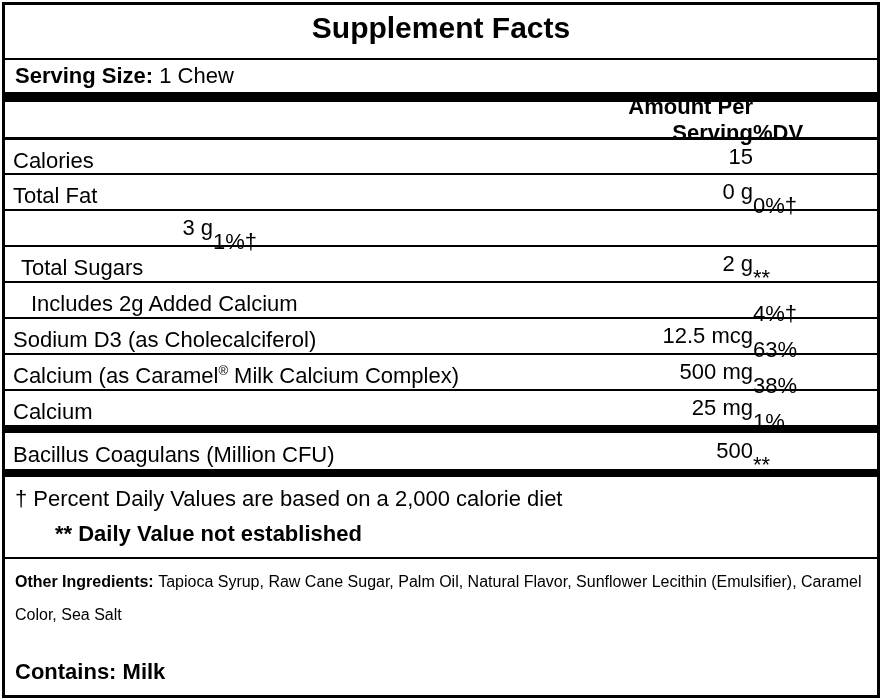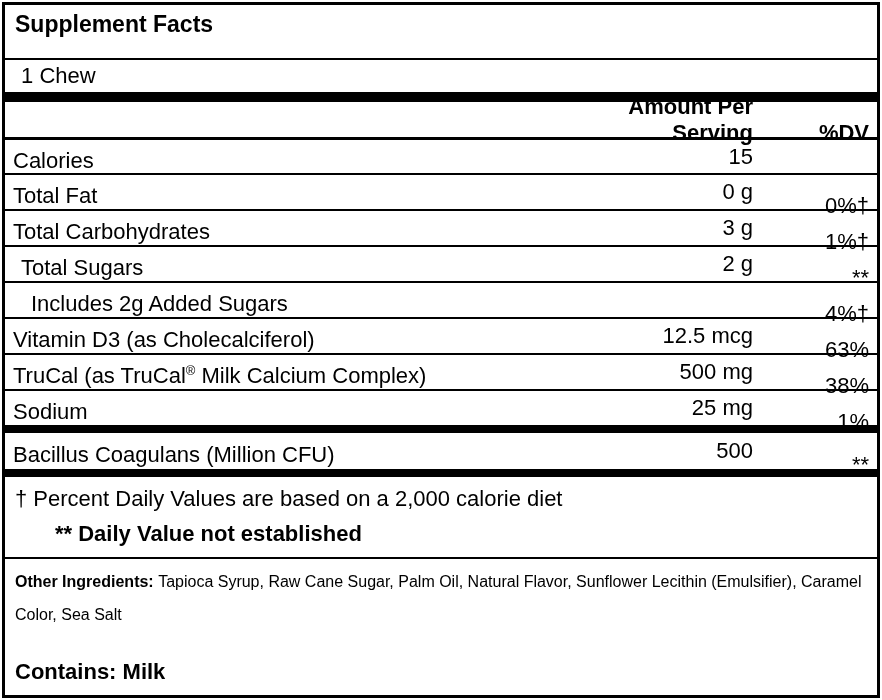--- a/index.html
+++ b/index.html
@@ -19,25 +19,26 @@
     width: 100%;
     height: 100%;
     border: 3px solid #000;
     display: flex;
     flex-direction: column;
     background: #fff;
     overflow: hidden;
   }
   
   .title {
-    font-size: 23px;
+    font-size: 30px;
     font-weight: bold;
     padding: 6px 10px 4px 10px;
     height: 53px;
     letter-spacing: 0px;
+    text-align: center;
   }
   .thin-rule { border-top: 2px solid #000; width: 100%; }
   .serving-line {
     font-size: 22px;
     padding: 3px 10px;
     height: 32px;
     display: flex;
     align-items: center;
     white-space: pre;
   }
@@ -51,21 +52,21 @@
     padding: 0 8px;
     font-size: 22px;
     height: 36px;
     flex: none;
   }
   .t-head { font-weight: bold; height: 35px; padding-left: 21px; }
   .t-row + .t-row { border-top: 2px solid #000; }
   .t-head + .t-row { border-top: 3px solid #000; }
   .col-name { flex: 1 1 auto; text-align: left; margin-top: 8px; }
   .col-amount { width: 200px; text-align: right; flex: none; }
-  .col-dv { width: 116px; text-align: right; flex: none; margin-top: 27px; }
+  .col-dv { width: 116px; text-align: left; flex: none; margin-top: 27px; }
   .indent-1 .col-name { padding-left: 8px; }
   .indent-2 .col-name { padding-left: 18px; }
   sup.reg { font-size: 13px; vertical-align: super; line-height: 0; }
   
   .footnotes { padding: 4px 10px 6px 10px; border-radius: 31px; }
   .footnote {
     font-size: 22px;
     padding: 5px 0 4px 0;
     white-space: pre;
   }
@@ -89,21 +90,21 @@
 </head>
 <body>
 
 <div class="label-wrap">
   <div class="label">
 
     <div class="title">Supplement Facts</div>
 
     <div class="thin-rule"></div>
 
-    <div class="serving-line"><span> 1 Chew</span></div>
+    <div class="serving-line"><span class="b">Serving Size:</span><span> 1 Chew</span></div>
 
     <div class="thin-rule"></div>
 
 
     <div class="thick-bar"></div>
 
     <div class="t-row t-head">
       <span class="col-name"></span>
       <span class="col-amount">Amount Per Serving</span>
       <span class="col-dv">%DV</span>
@@ -115,51 +116,50 @@
       <span class="col-dv"></span>
     </div>
 
     <div class="t-row">
       <span class="col-name">Total Fat</span>
       <span class="col-amount">0 g</span>
       <span class="col-dv">0%†</span>
     </div>
 
     <div class="t-row">
-      <span class="col-name">Total Carbohydrates</span>
       <span class="col-amount">3 g</span>
       <span class="col-dv">1%†</span>
     </div>
 
     <div class="t-row indent-1">
       <span class="col-name">Total Sugars</span>
       <span class="col-amount">2 g</span>
       <span class="col-dv">**</span>
     </div>
 
     <div class="t-row indent-2">
-      <span class="col-name">Includes 2g Added Sugars</span>
+      <span class="col-name">Includes 2g Added Calcium</span>
       <span class="col-amount"></span>
       <span class="col-dv">4%†</span>
     </div>
 
     <div class="t-row">
-      <span class="col-name">Vitamin D3 (as Cholecalciferol)</span>
+      <span class="col-name">Sodium D3 (as Cholecalciferol)</span>
       <span class="col-amount">12.5 mcg</span>
       <span class="col-dv">63%</span>
     </div>
 
     <div class="t-row">
-      <span class="col-name"><span>TruCal (as TruCal</span><sup class="reg">®</sup><span> Milk Calcium Complex)</span></span>
+      <span class="col-name"><span>Calcium (as Caramel</span><sup class="reg">®</sup><span> Milk Calcium Complex)</span></span>
       <span class="col-amount">500 mg</span>
       <span class="col-dv">38%</span>
     </div>
 
     <div class="t-row">
-      <span class="col-name">Sodium</span>
+      <span class="col-name">Calcium</span>
       <span class="col-amount">25 mg</span>
       <span class="col-dv">1%</span>
     </div>
 
     <div class="thick-bar"></div>
 
     <div class="t-row">
       <span class="col-name">Bacillus Coagulans (Million CFU)</span>
       <span class="col-amount">500</span>
       <span class="col-dv">**</span>

